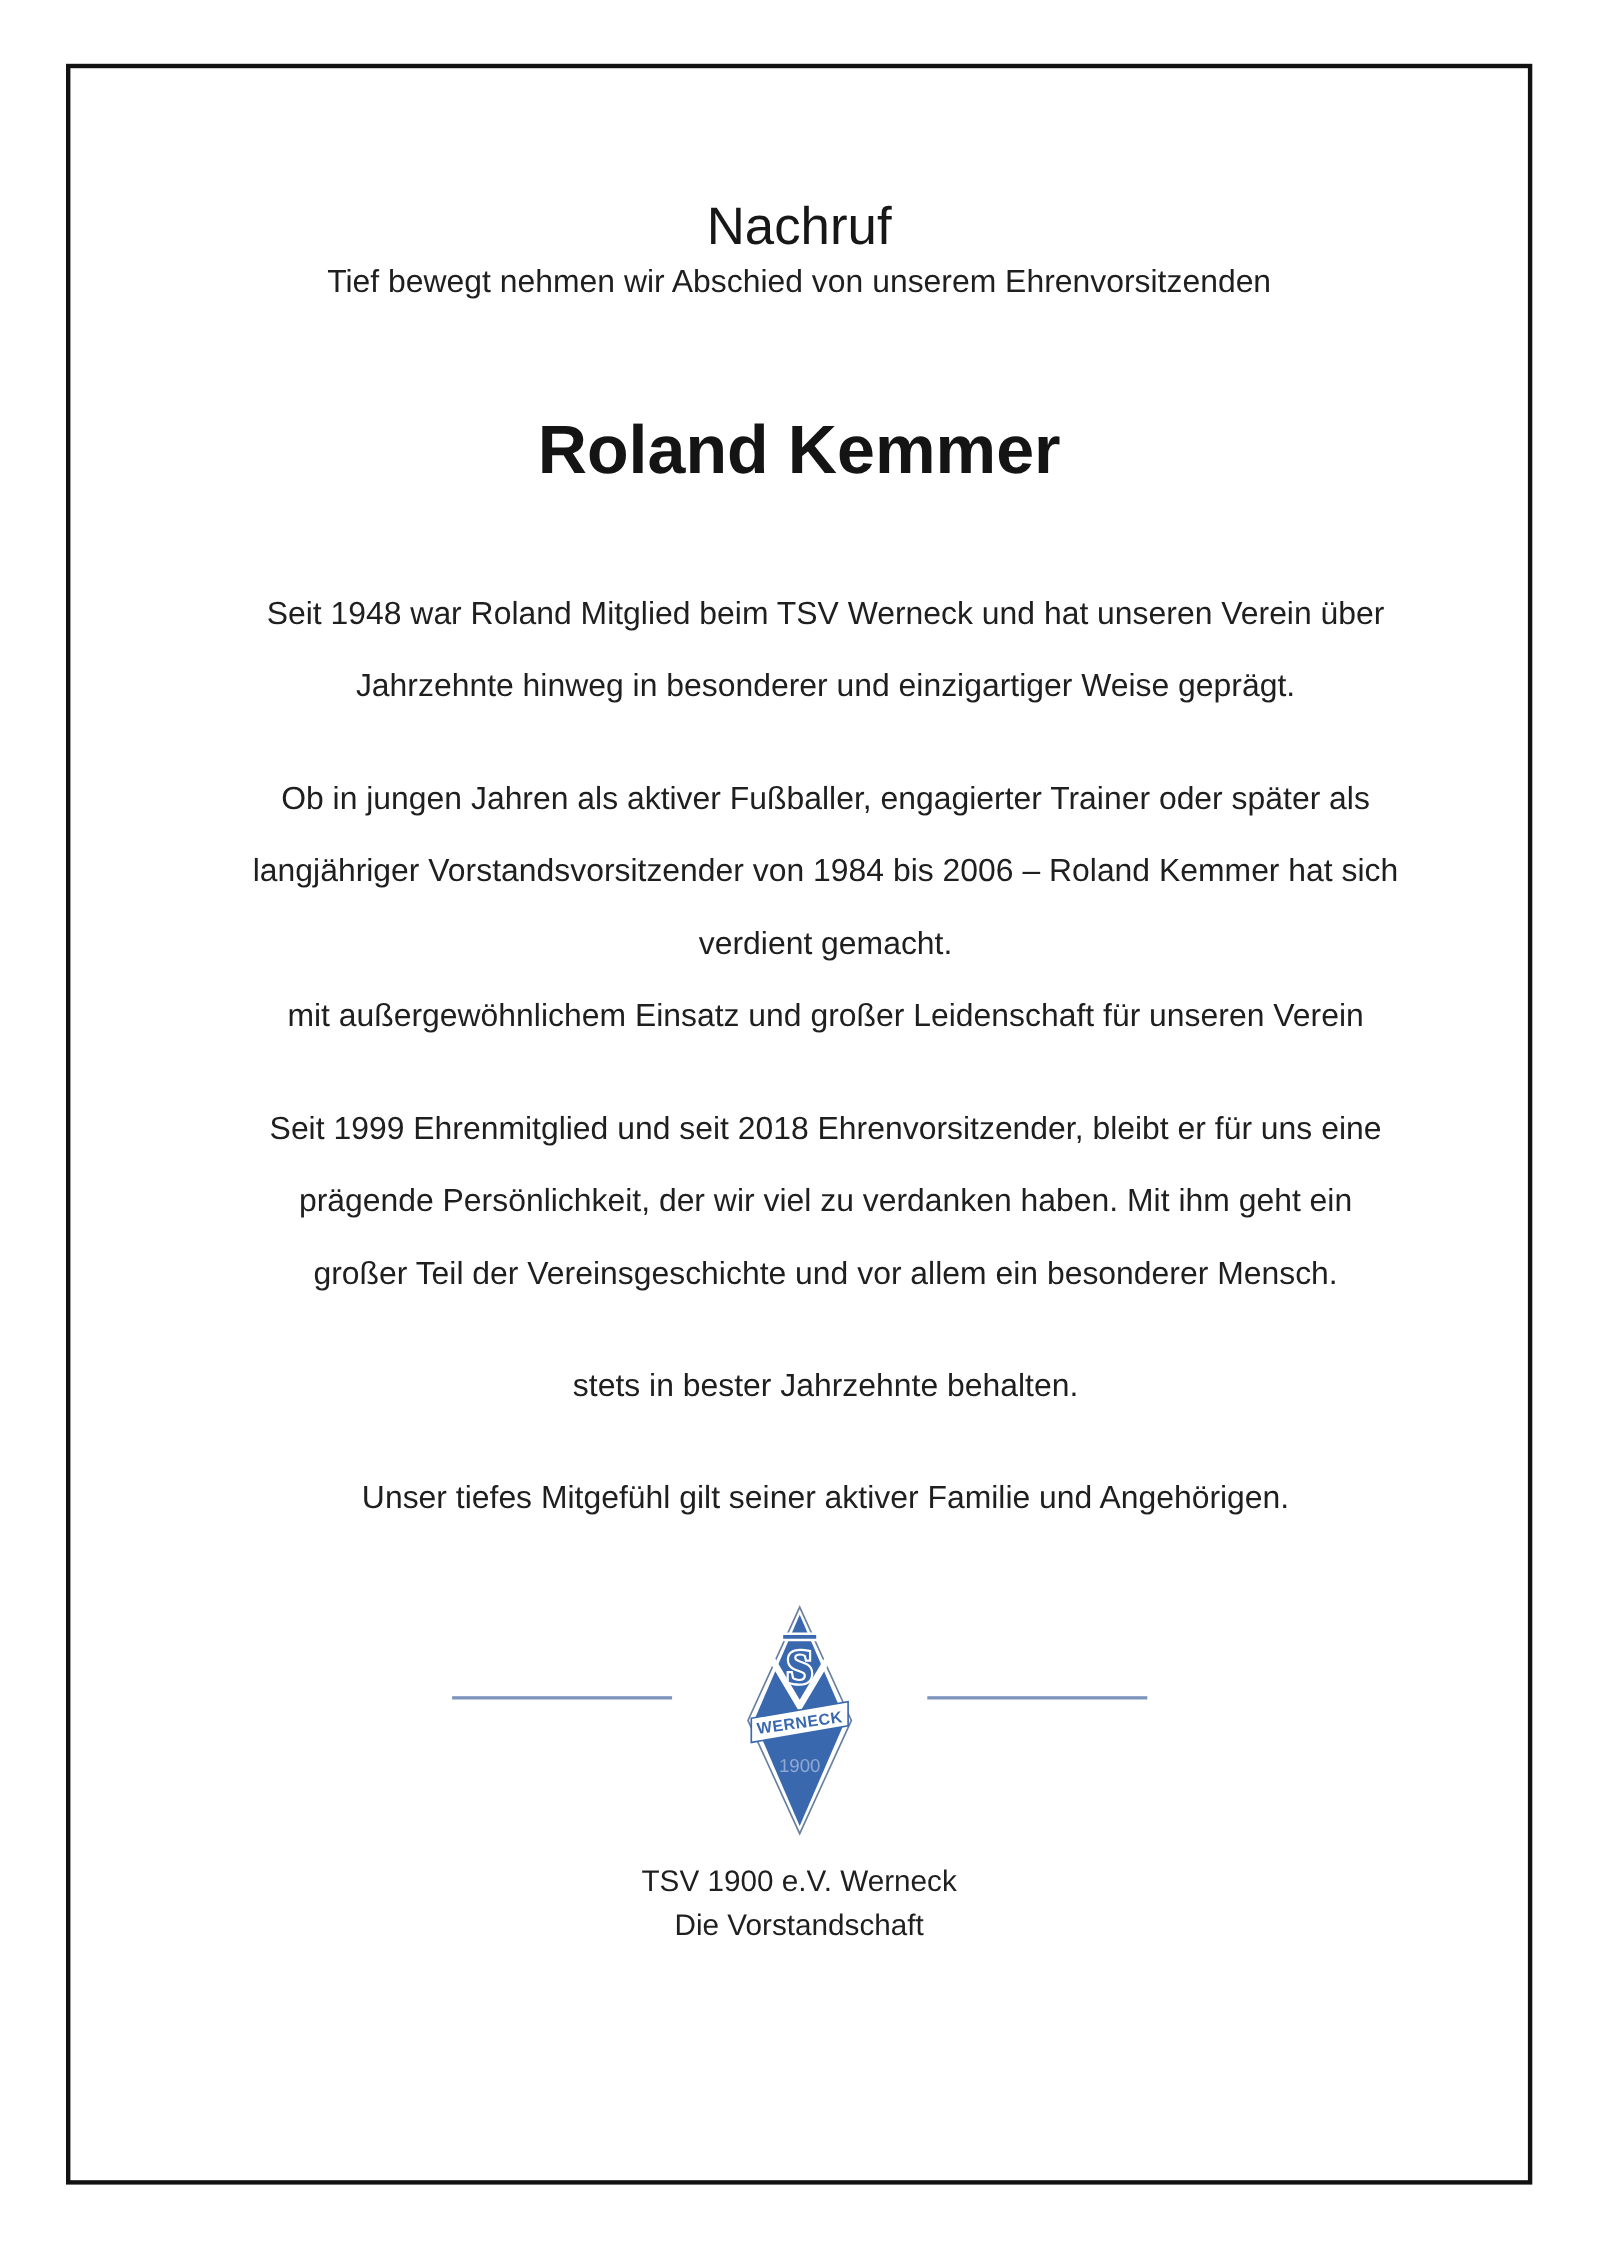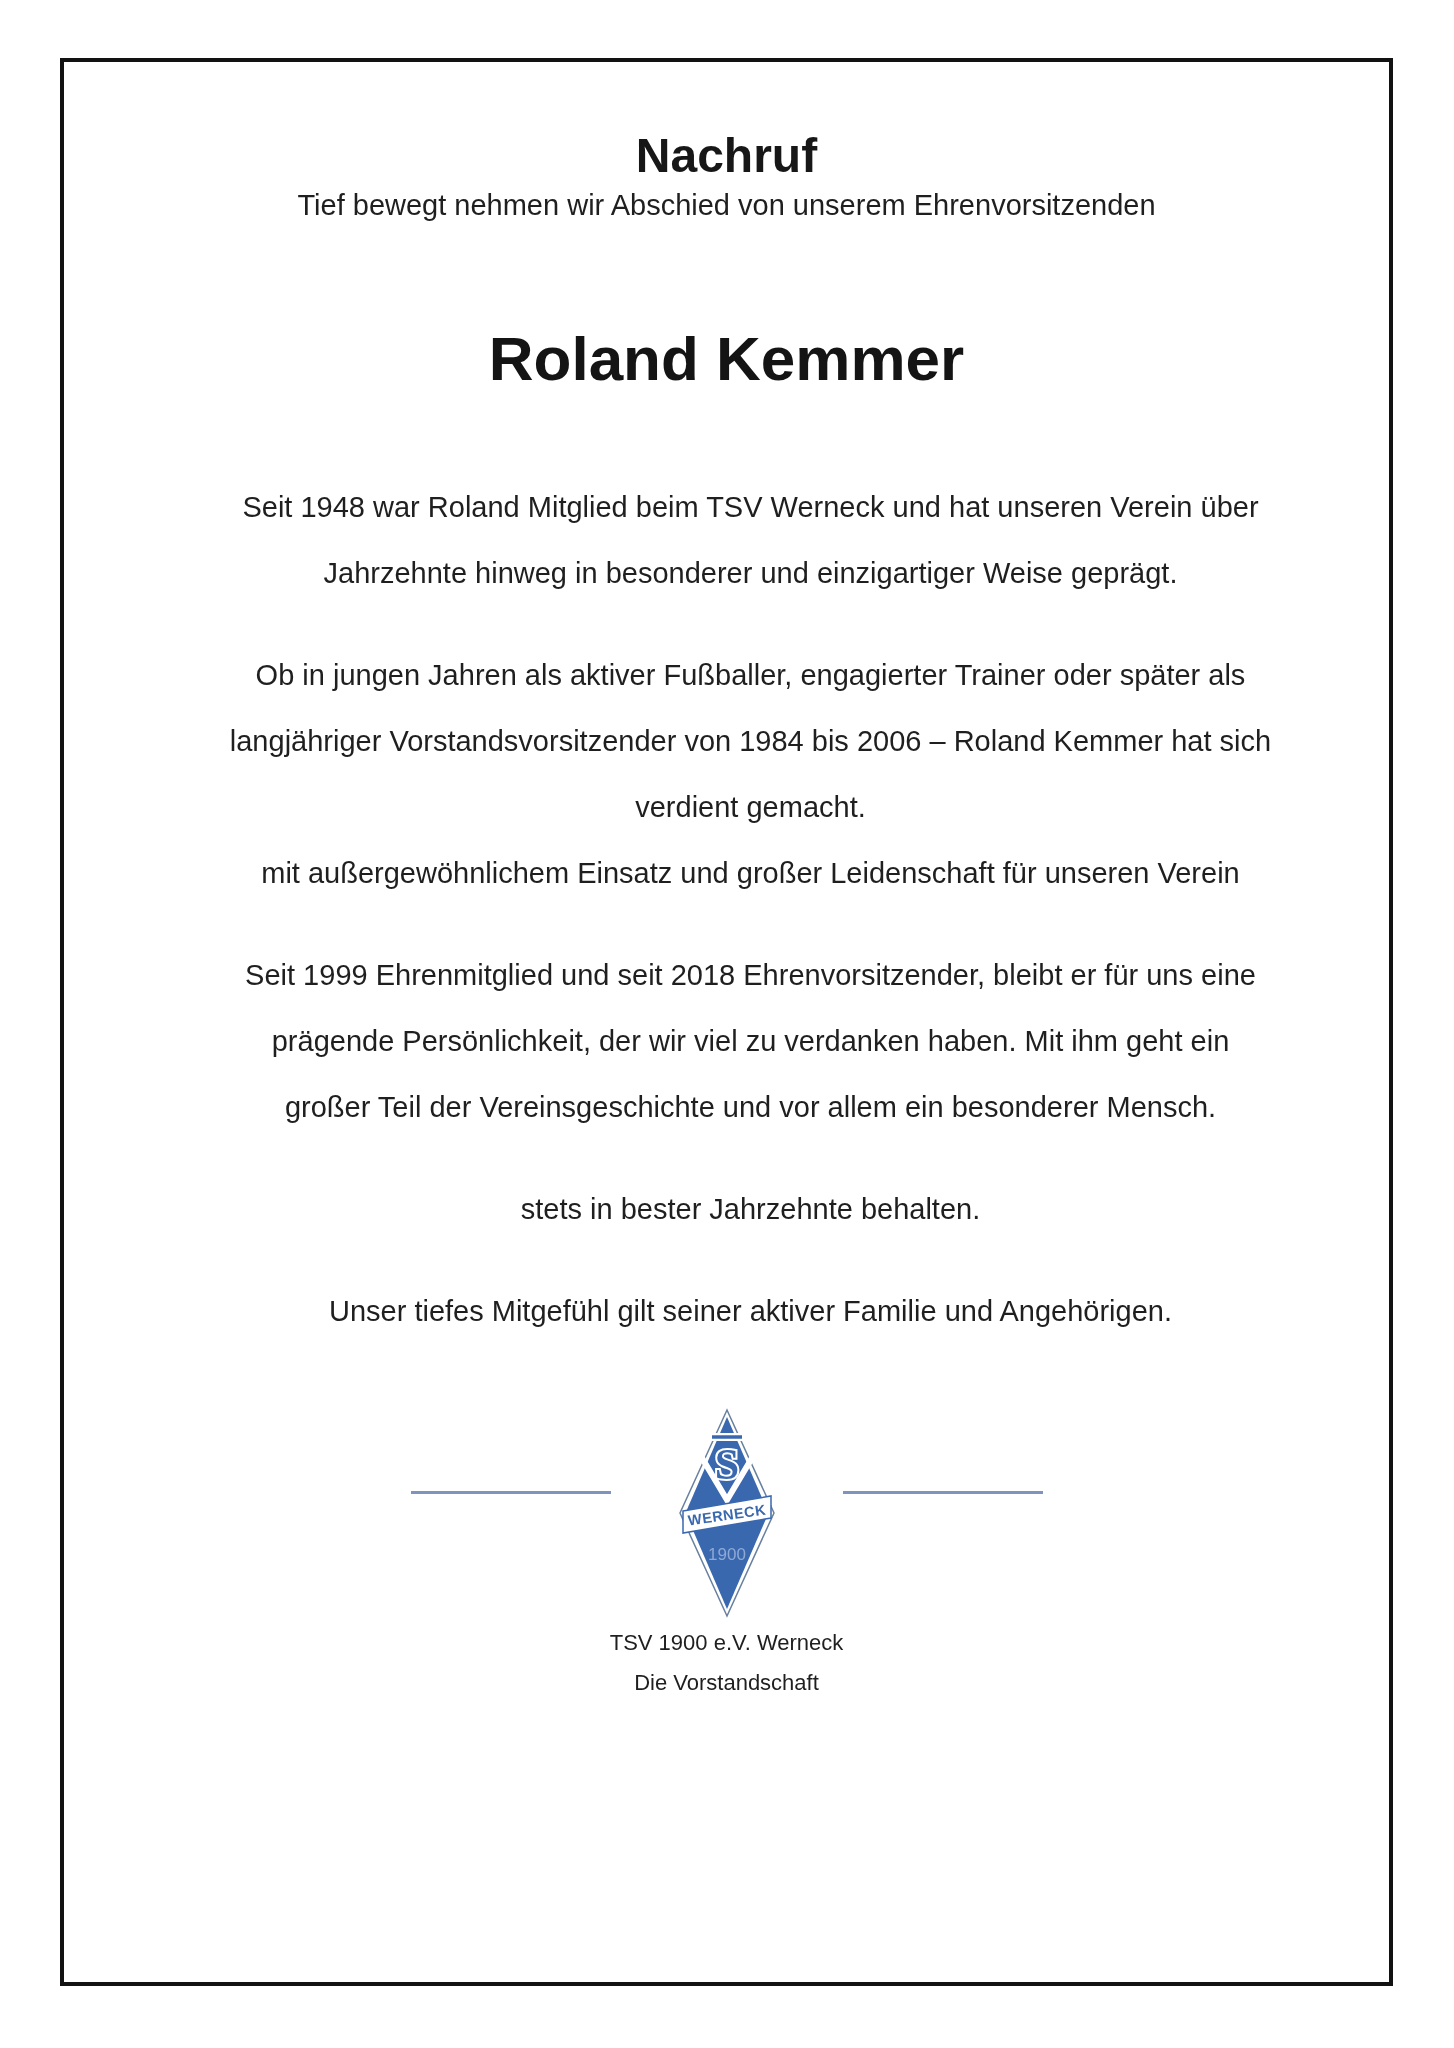--- a/index.html
+++ b/index.html
@@ -19,24 +19,24 @@
     position: absolute;
     left: 60px;
     top: 58px;
     width: 1333px;
     height: 1928px;
     border: 4px solid #121212;
     box-sizing: border-box;
     text-align: center;
   }
   .doc-title {
-    margin-top: 65px;
+    margin-top: 116px;
     font-size: 48px;
     line-height: 58px;
-    font-weight: 700;
+    font-weight: 400;
     color: #171717;
   }
   .intro {
     font-size: 29px;
     line-height: 40px;
     color: #1f1f1f;
   }
   .deceased-name {
     margin-top: 98px;
     font-size: 62px;
@@ -69,22 +69,22 @@
     height: 3px;
     background: #7d94bd;
     transform: translateY(-21px);
   }
   .crest {
     width: 100px;
     height: 210px;
     flex: 0 0 auto;
   }
   .footer {
-    margin-top: 5px;
-    font-size: 22px;
+    margin-top: 21px;
+    font-size: 27px;
     line-height: 40px;
     color: #1f1f1f;
   }
 </style>
 </head>
 <body>
 
 <div class="frame">
 
   <div class="doc-title">Nachruf</div>

